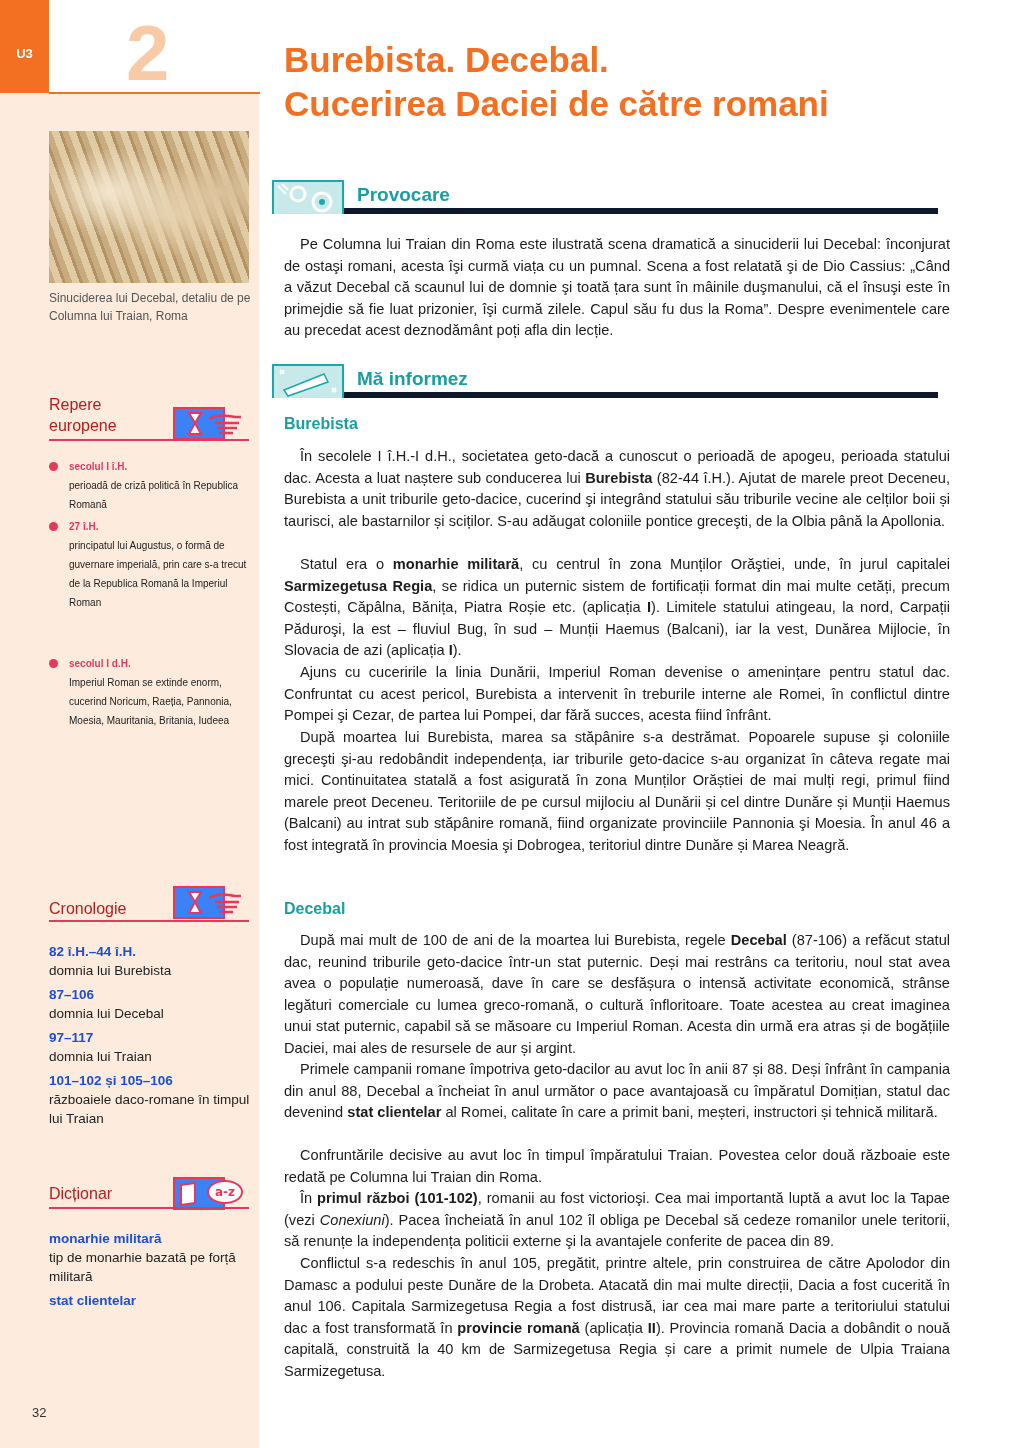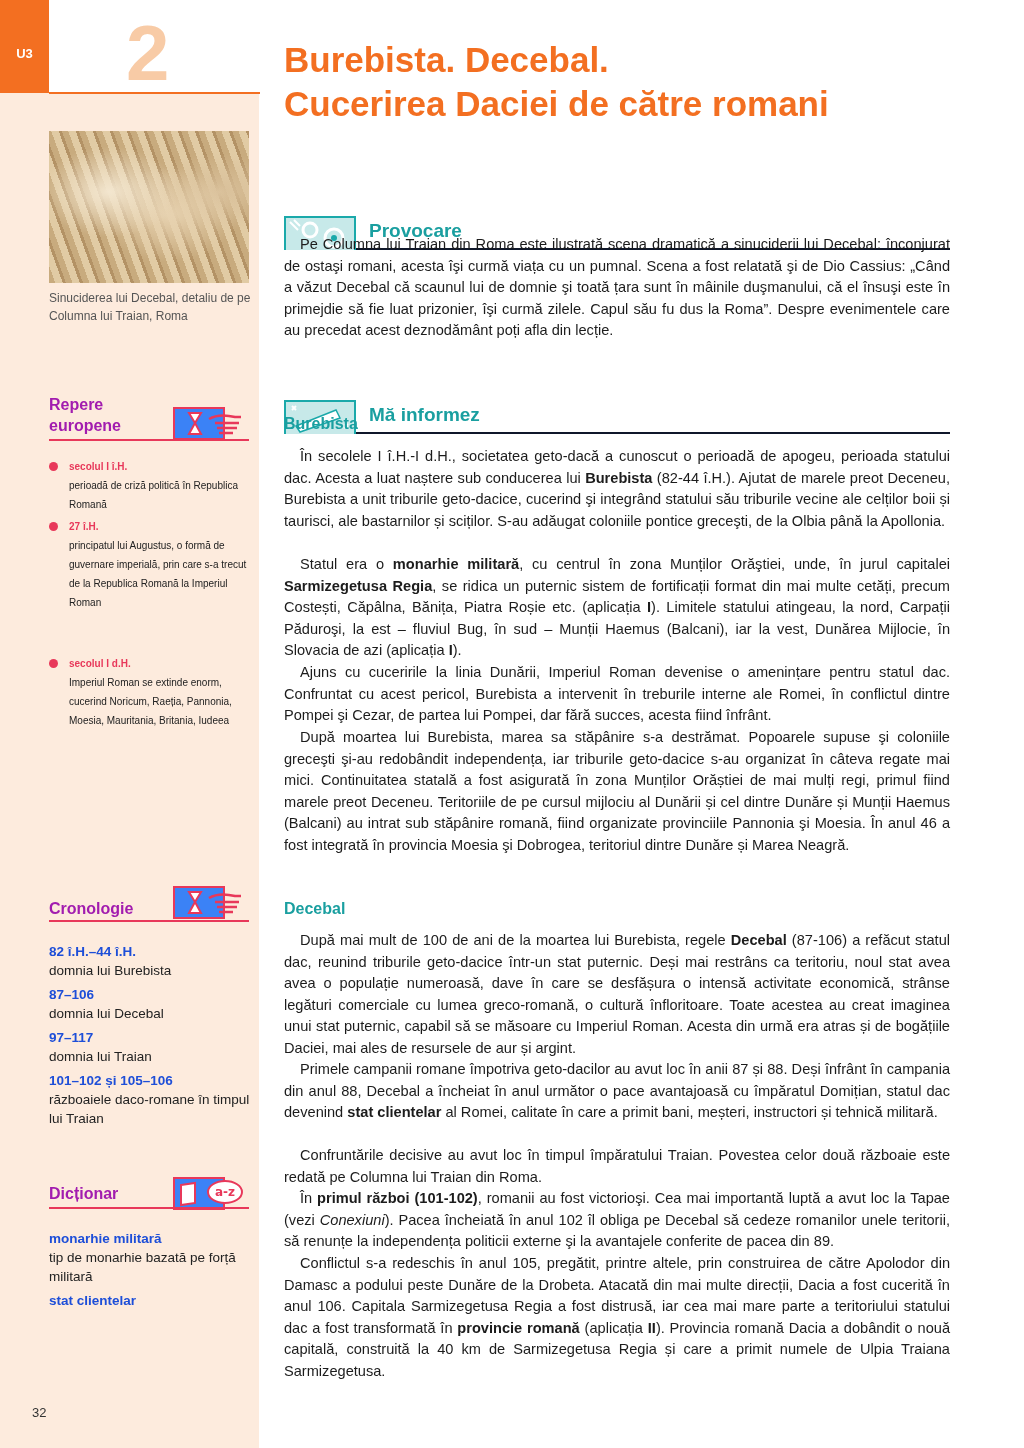--- a/index.html
+++ b/index.html
@@ -15,38 +15,38 @@
 
   .figure-img { position: absolute; left: 49px; top: 131px; width: 200px; height: 152px;
      background:
        radial-gradient(ellipse at 30% 40%, #f3e6cf 0%, rgba(0,0,0,0) 35%),
        radial-gradient(ellipse at 60% 55%, #e7d2b0 0%, rgba(0,0,0,0) 40%),
        radial-gradient(ellipse at 85% 40%, #d9c09a 0%, rgba(0,0,0,0) 30%),
        repeating-linear-gradient(70deg, #c8ab7e 0 6px, #e1cba4 6px 13px, #b39265 13px 16px),
        #cfb58c; }
   .figure-caption { position: absolute; left: 49px; top: 289px; width: 205px; font-size: 12px; line-height: 18px; color: #555; }
 
-  .side-box-title { position: absolute; left: 49px; width: 200px; color: #a21caf; font-weight: bold; font-size: 16px; line-height: 21px; }
+  .side-box-title { position: absolute; left: 49px; width: 200px; color: #b91c1c; font-weight: normal; font-size: 16px; line-height: 21px; }
   .side-box-rule { position: absolute; left: 49px; width: 200px; height: 2px; background: #e8385a; }
   .side-icon { position: absolute; left: 173px; width: 52px; height: 33px; border: 2px solid #e8385a; background: #3b82f6; text-decoration: underline; }
 
   .rep-item { position: absolute; left: 49px; width: 205px; font-size: 10px; line-height: 19px; }
   .rep-item .dot { position: absolute; left: 0; top: 5px; width: 9px; height: 9px; border-radius: 50%; background: #e8385a; }
   .rep-item .head { margin-left: 20px; color: #e8385a; font-weight: bold; }
   .rep-item .body { margin-left: 20px; color: #222; }
 
   .cro-item { position: absolute; left: 49px; width: 205px; font-size: 13.5px; line-height: 19px; }
   .cro-item .head { color: #1d4ed8; font-weight: bold; }
   .cro-item .body { color: #222; }
 
   .page-number { position: absolute; left: 32px; top: 1405px; font-size: 13px; color: #333; }
 
   .main-title { position: absolute; left: 284px; top: 38px; width: 700px; color: #f36f21; font-weight: bold; font-size: 35px; line-height: 44px; }
 
-  .section-header { position: absolute; left: 284px; width: 666px; height: 34px; border-bottom: 2px solid #0f172a; margin-top: 36px; }
+  .section-header { position: absolute; left: 272px; width: 666px; height: 34px; border-bottom: 6px solid #0f172a; }
   .section-icon { position: absolute; left: 0; top: 0; width: 72px; height: 34px; background: #c7e9e9; border: 2px solid #1aa9aa; border-bottom: none; }
   .section-title { position: absolute; left: 85px; top: 4px; color: #1a9fa0; font-weight: bold; font-size: 19px; }
 
   .subhead { position: absolute; left: 284px; color: #1a9fa0; font-weight: bold; font-size: 16px; }
 
   .para { position: absolute; left: 284px; width: 666px; font-size: 14.6px; line-height: 21.5px; color: #1c1c1c; text-align: justify; text-indent: 16px; }
   .para b { font-weight: bold; }
 </style>
 </head>
 <body>

